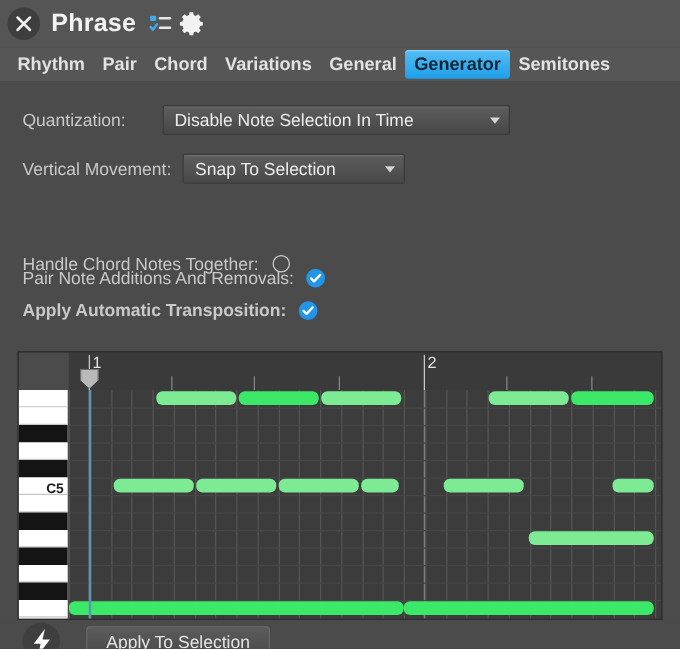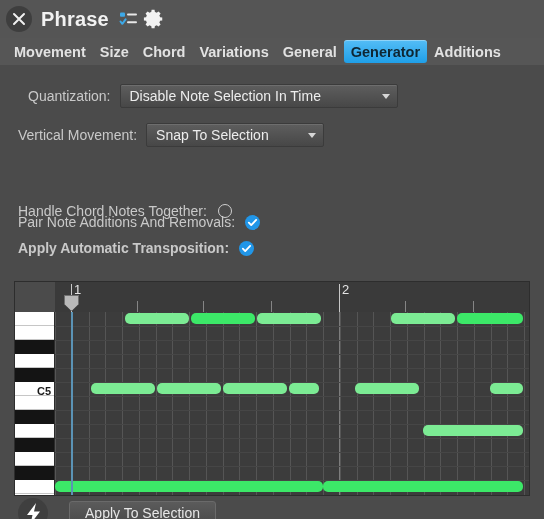--- a/index.html
+++ b/index.html
@@ -323,32 +323,32 @@
     </div>
     <div class="title-icon gear">
       <svg width="22" height="22" viewBox="0 0 24 24">
         <path fill="#f2f2f2" d="M12 8.2a3.8 3.8 0 1 0 0 7.6 3.8 3.8 0 0 0 0-7.6zm0 5.9a2.1 2.1 0 1 1 0-4.2 2.1 2.1 0 0 1 0 4.2z"></path>
         <path fill="#f2f2f2" d="M21 13.6v-3.2l-2.4-.4a6.9 6.9 0 0 0-.8-1.9l1.4-2-2.3-2.3-2 1.4a6.9 6.9 0 0 0-1.9-.8L12.6 2h-3.2l-.4 2.4a6.9 6.9 0 0 0-1.9.8l-2-1.4-2.3 2.3 1.4 2a6.9 6.9 0 0 0-.8 1.9L1 10.4v3.2l2.4.4c.2.7.5 1.3.8 1.9l-1.4 2 2.3 2.3 2-1.4c.6.4 1.2.6 1.9.8l.4 2.4h3.2l.4-2.4c.7-.2 1.3-.5 1.9-.8l2 1.4 2.3-2.3-1.4-2c.4-.6.6-1.2.8-1.9l2.4-.4z"></path>
       </svg>
     </div>
   </div>
 
   <div class="tabbar">
-    <div class="tab">Movement</div>
-    <div class="tab">Size</div>
+    <div class="tab">Rhythm</div>
+    <div class="tab">Pair</div>
     <div class="tab">Chord</div>
     <div class="tab">Variations</div>
     <div class="tab">General</div>
     <div class="tab active">Generator</div>
-    <div class="tab">Additions</div>
+    <div class="tab">Semitones</div>
   </div>
 
   <div class="panel">
 
-    <div class="row" style="left:28px; top:19px;">
+    <div class="row" style="left:18px; top:19px;gap:20px;">
       <div class="row-label">Quantization:</div>
       <div class="dropdown" style="width:278px; margin-left:9px;">
         <span class="dd-text">Disable Note Selection In Time</span>
         <span class="dd-arrow"></span>
       </div>
     </div>
 
     <div class="row" style="left:18px; top:58px;justify-content:center;">
       <div class="row-label">Vertical Movement:</div>
       <div class="dropdown" style="width:178px; margin-left:9px;">

